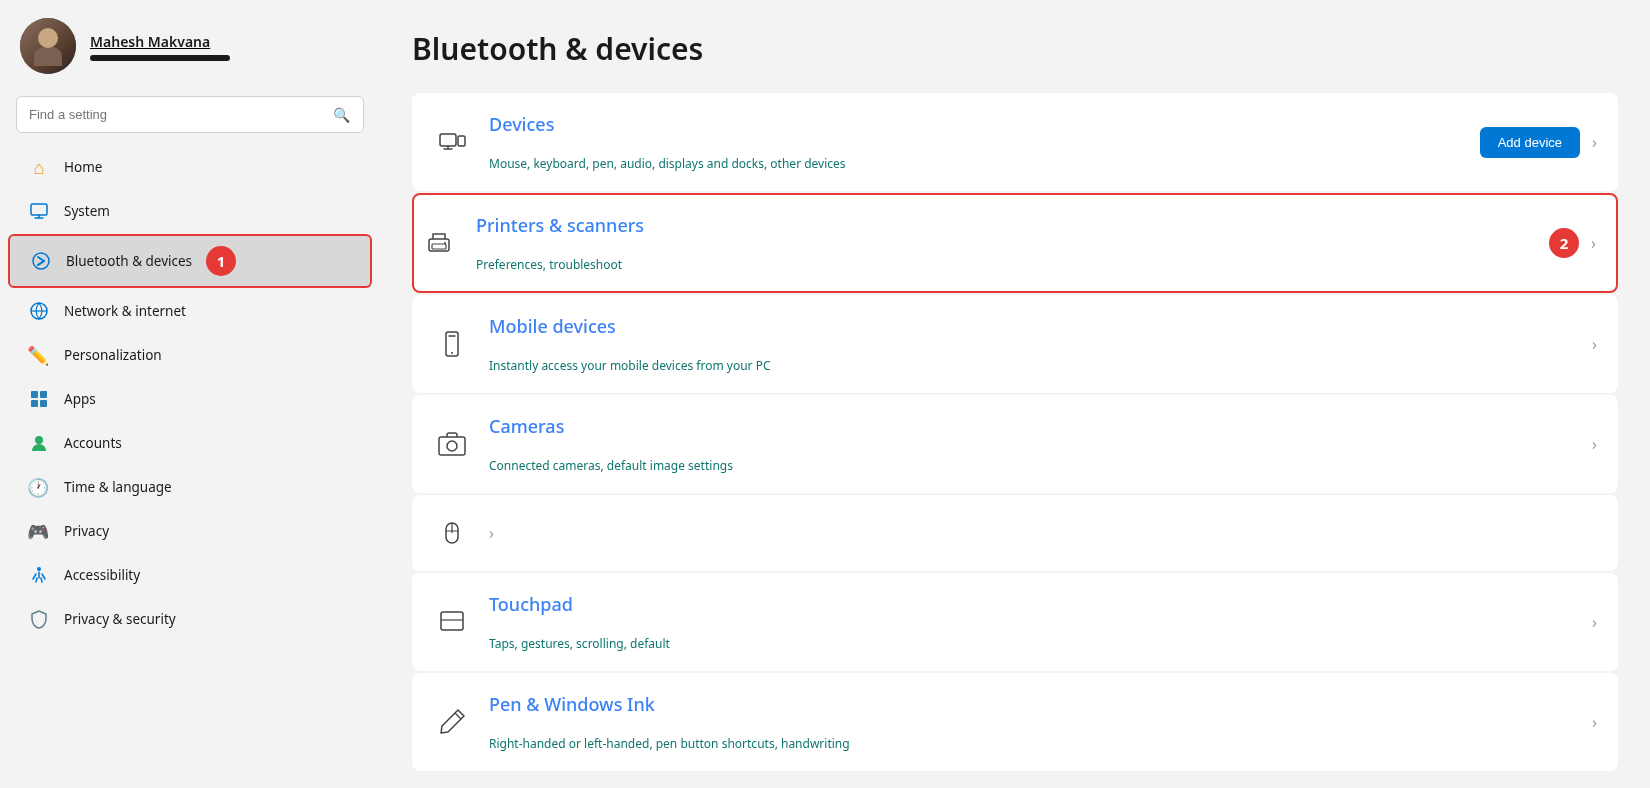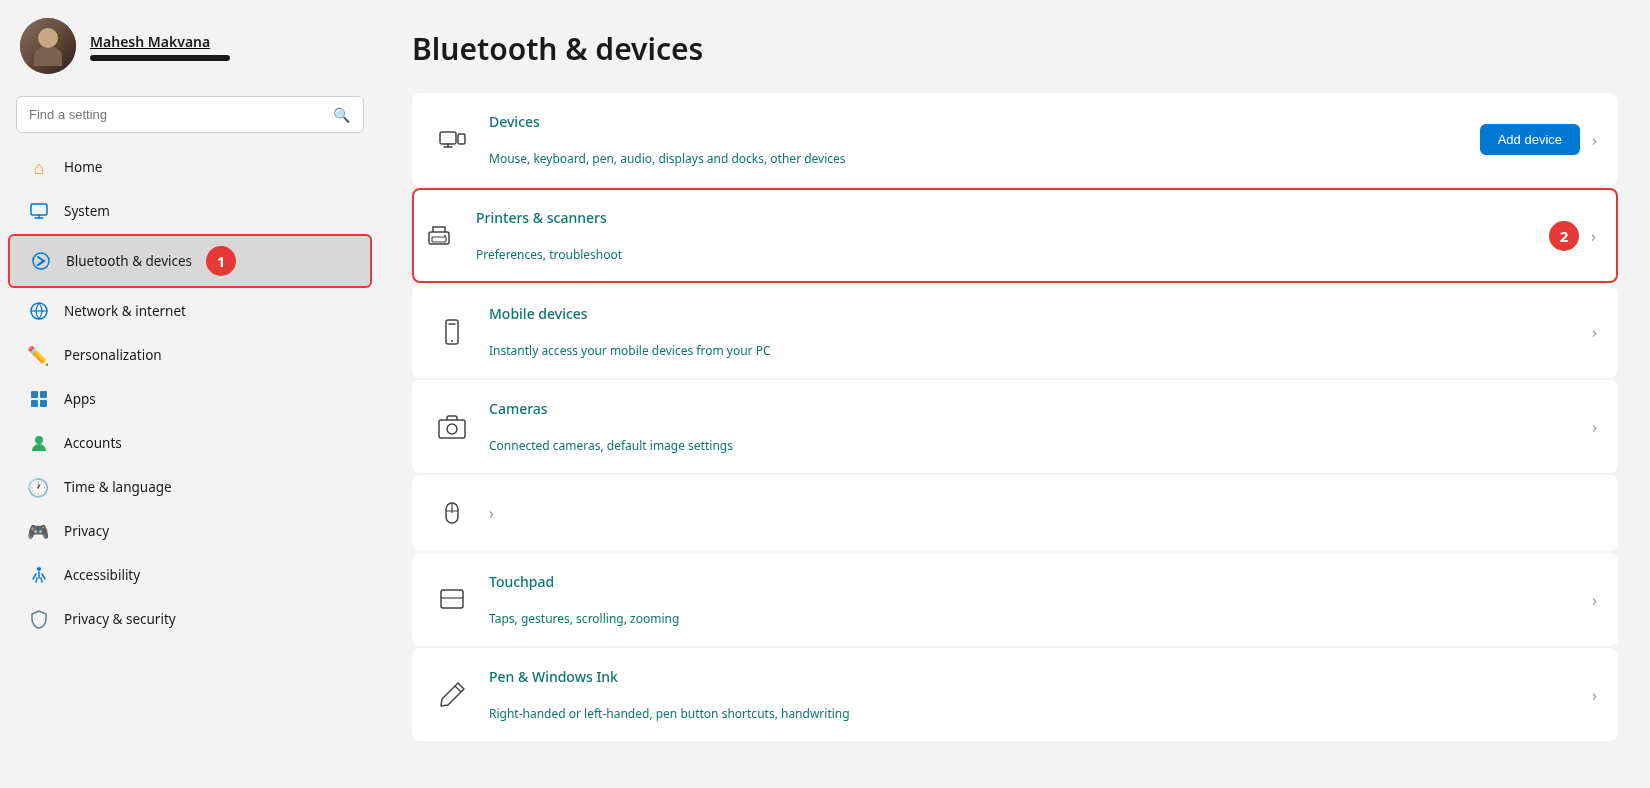--- a/index.html
+++ b/index.html
@@ -220,23 +220,23 @@
       flex-shrink: 0;
       font-size: 22px;
       color: #444;
     }
 
     .item-text {
       flex: 1;
     }
 
     .item-title {
-      font-size: 14px;
+      font-size: 18px;
       font-weight: 500;
-      color: #0f766e;
+      color: #3b82f6;
     }
 
     .item-subtitle {
       font-size: 12px;
       color: #0f766e;
       margin-top: 19px;
     }
 
     .item-right {
       display: flex;
@@ -481,21 +481,21 @@
 
     <div class="settings-item">
       <div class="item-icon">
         <svg width="32" height="32" viewBox="0 0 32 32" fill="none">
           <rect x="5" y="6" width="22" height="18" rx="2" stroke="#444" stroke-width="1.5" fill="none"></rect>
           <path d="M5 14h22" stroke="#444" stroke-width="1.2"></path>
         </svg>
       </div>
       <div class="item-text">
         <div class="item-title">Touchpad</div>
-        <div class="item-subtitle">Taps, gestures, scrolling, zooming</div>
+        <div class="item-subtitle">Taps, gestures, scrolling, default</div>
       </div>
       <div class="item-right">
         <span class="chevron">›</span>
       </div>
     </div>
 
     <div class="settings-item">
       <div class="item-icon">
         <svg width="32" height="32" viewBox="0 0 32 32" fill="none">
           <path d="M22 4l6 6-16 16-7 1 1-7L22 4z" stroke="#444" stroke-width="1.5" stroke-linejoin="round" fill="none"></path>

